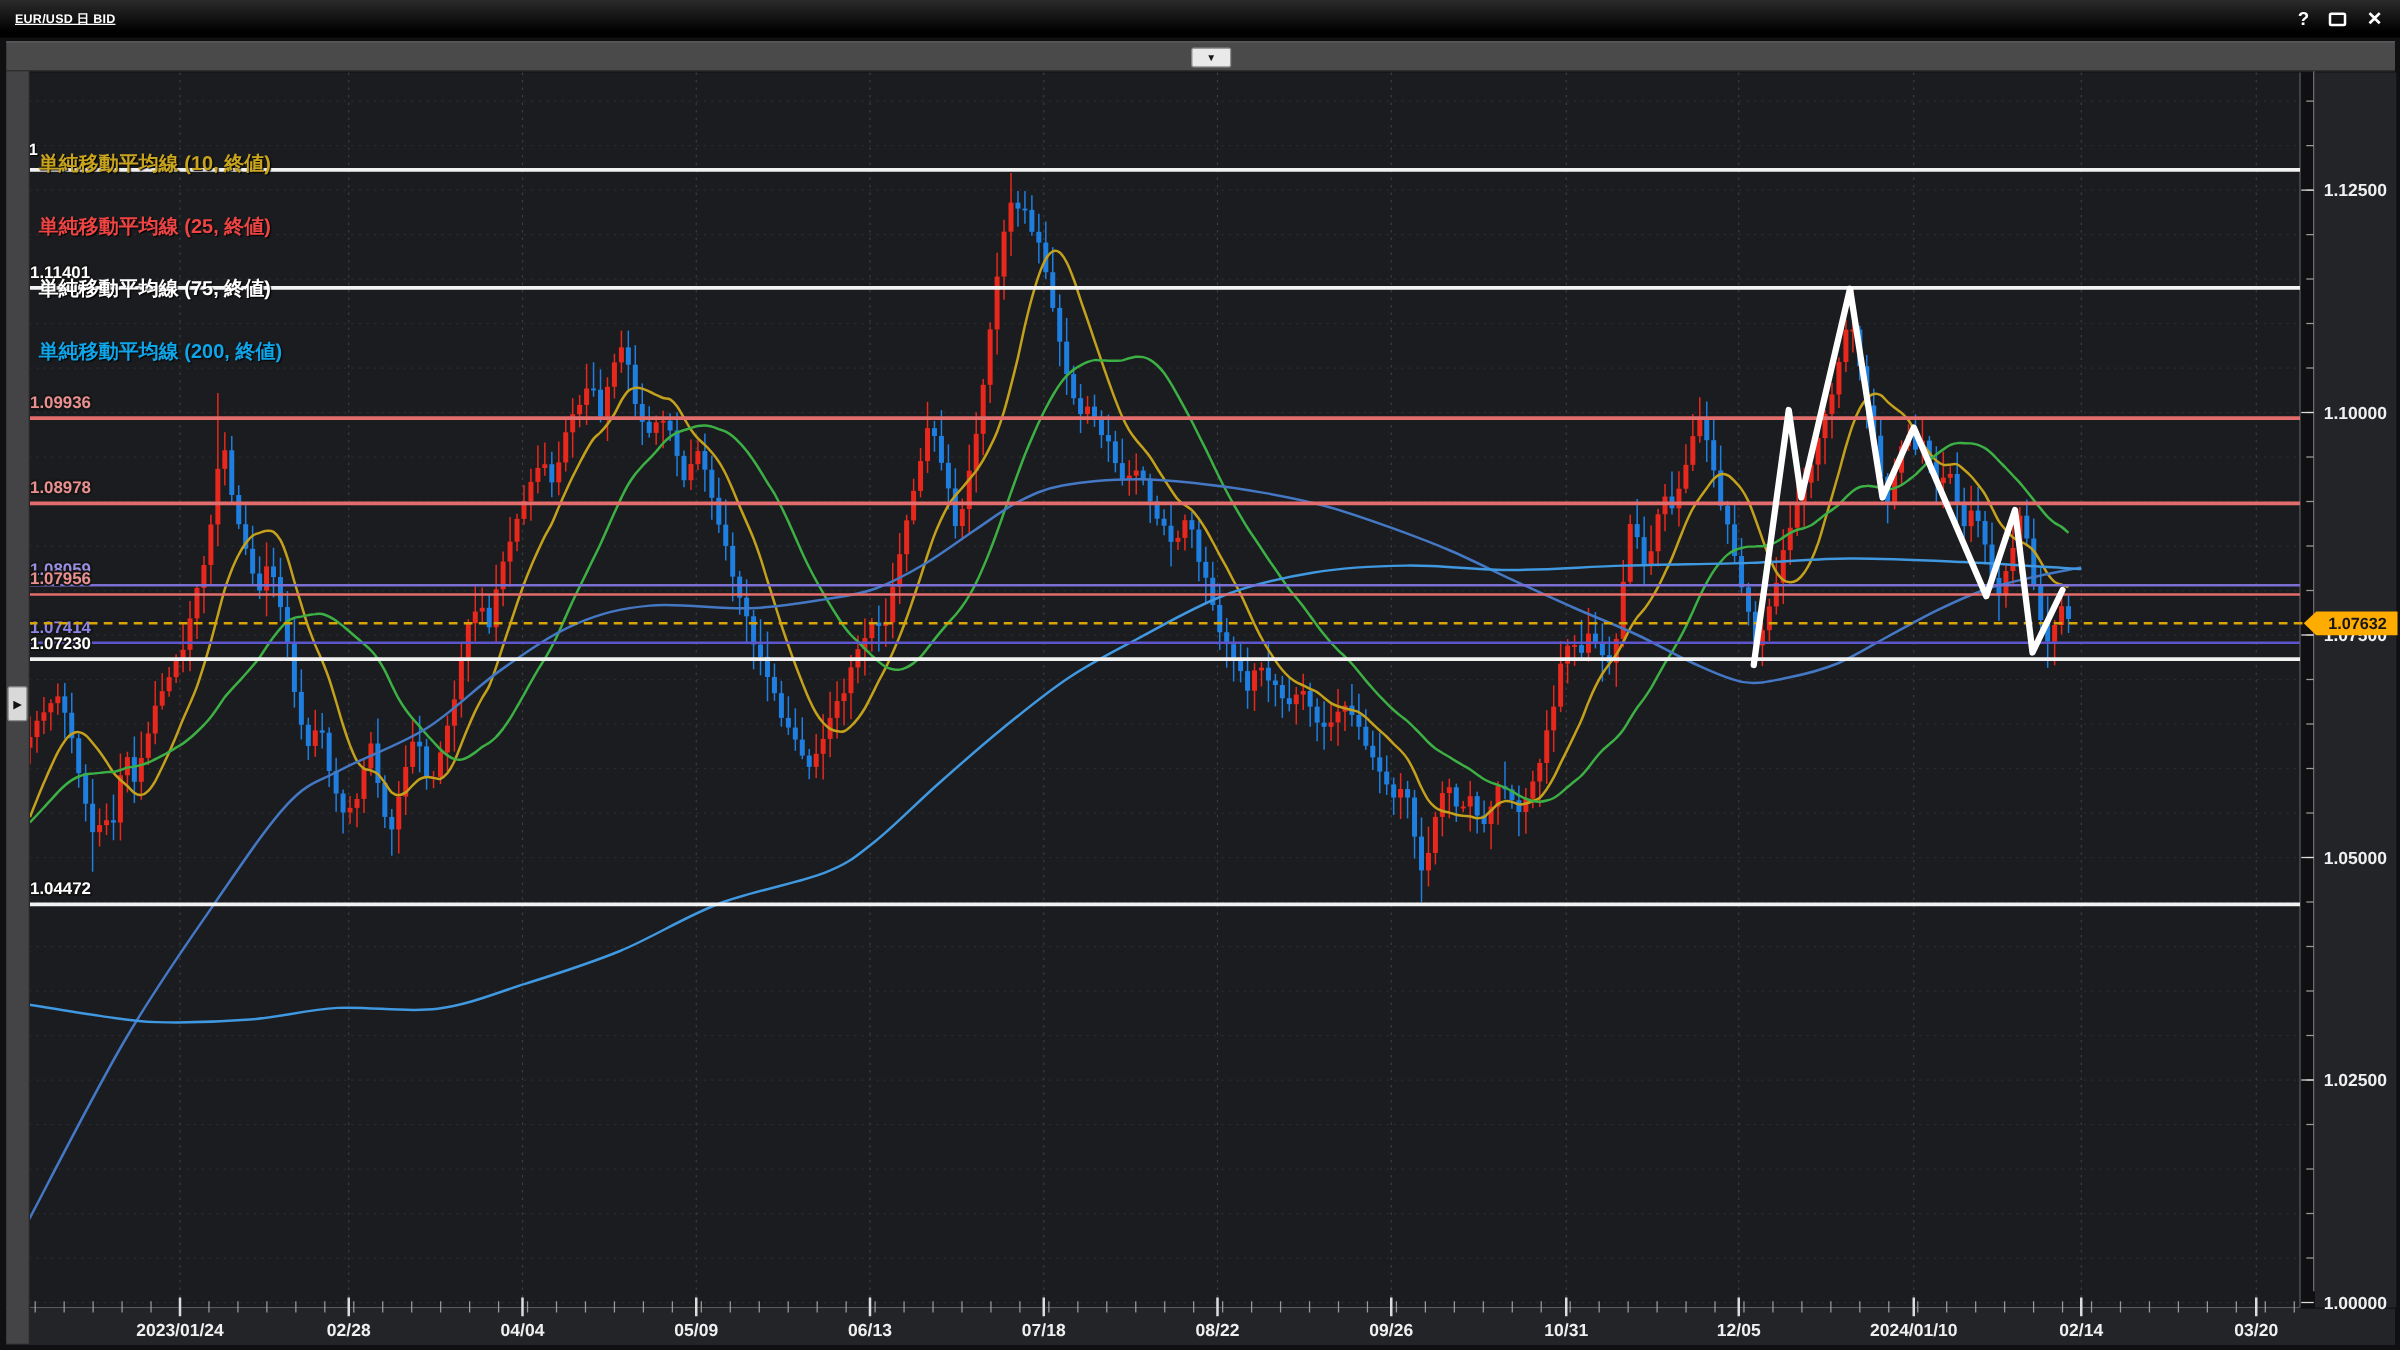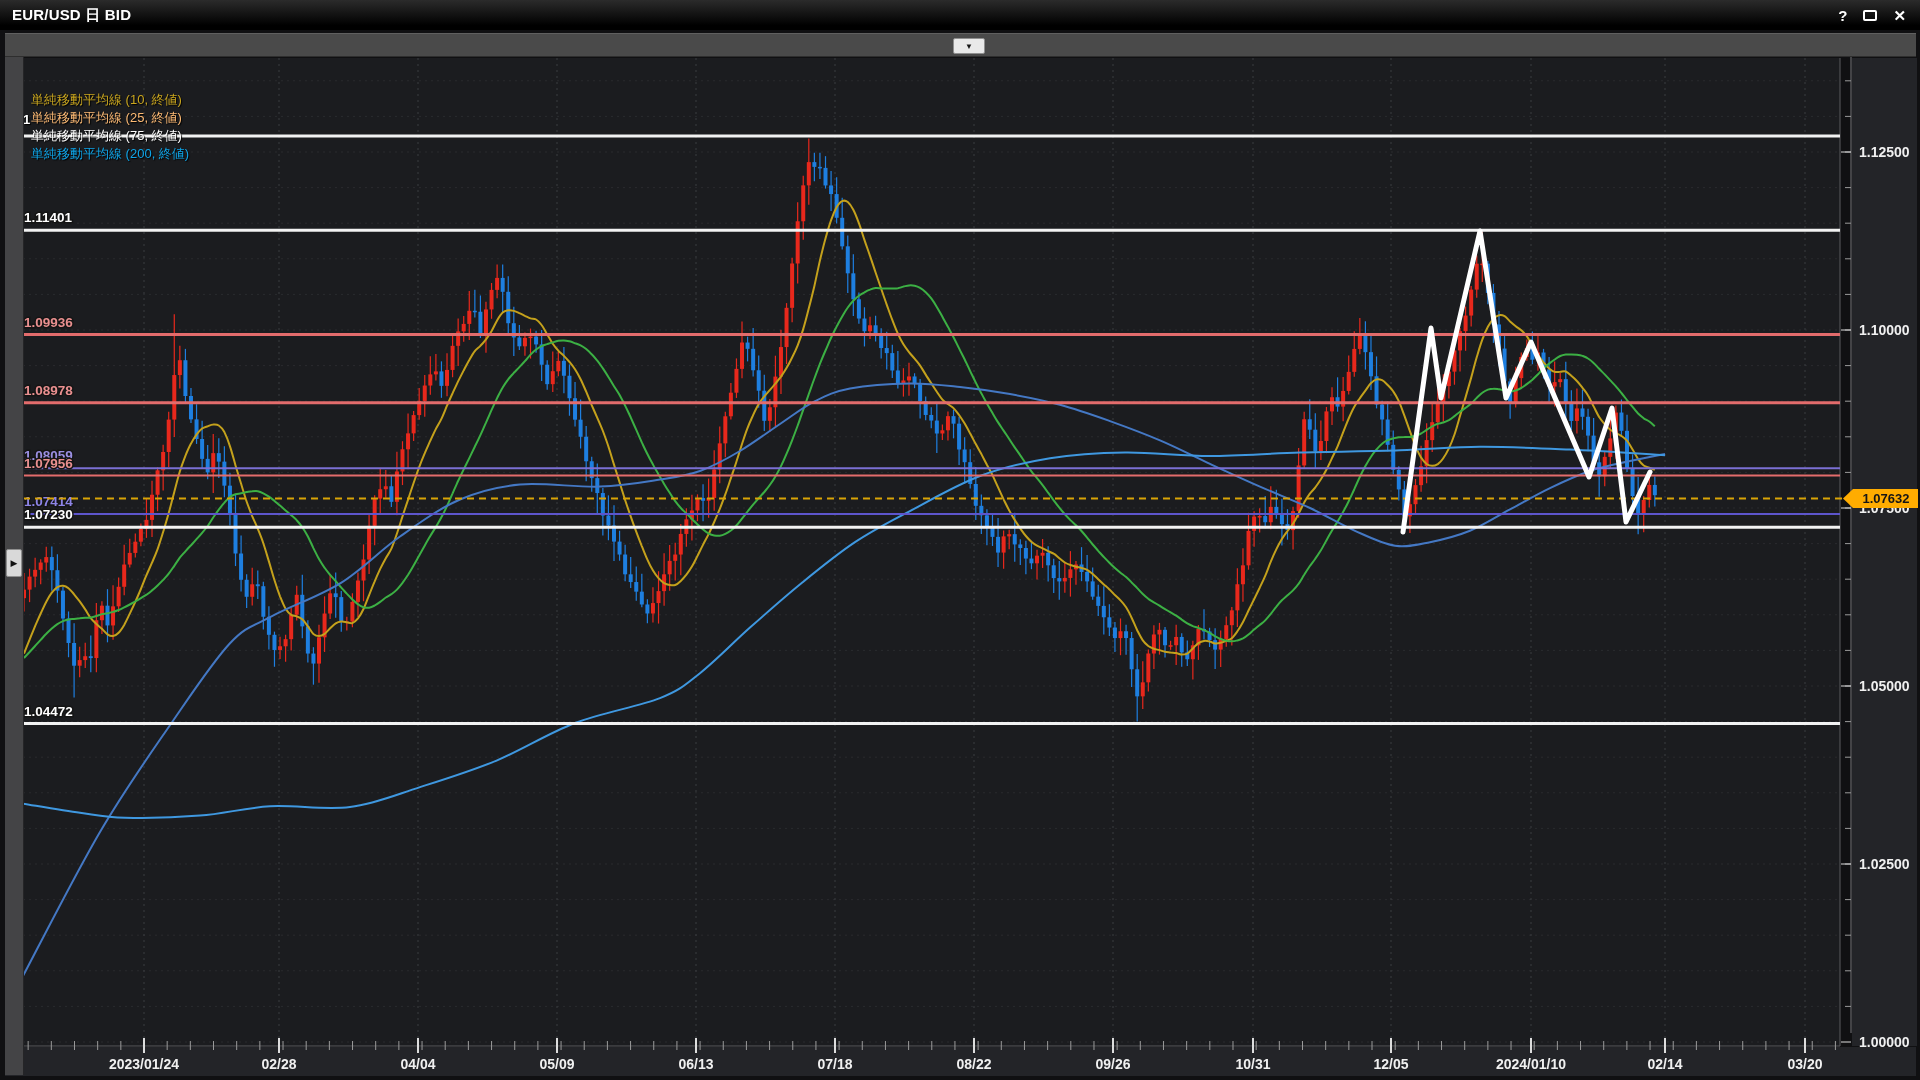--- a/index.html
+++ b/index.html
@@ -1,37 +1,37 @@
 <!DOCTYPE html>
 <html><head>
 <meta charset="utf-8">
 <style>
   html,body{margin:0;padding:0;background:#000;}
   *{box-sizing:border-box;font-family:"Liberation Sans", sans-serif;}
   #window{position:relative;width:1920px;height:1080px;background:#0e0e10;overflow:hidden;}
   #titlebar{position:absolute;left:0;top:0;width:1920px;height:30px;
     background:linear-gradient(180deg,#2b2b2b 0%,#000 85%);display:flex;align-items:center;
     color:#fff;z-index:5;}
-  #title{font-size:15px;font-weight:bold;padding-left:12px;letter-spacing:.2px;}
+  #title{font-size:10px;font-weight:bold;padding-left:12px;letter-spacing:.2px;text-decoration:underline;}
   #winbtns{margin-left:auto;display:flex;align-items:center;gap:16px;padding-right:14px;}
   #winbtns .wb{color:#fff;font-size:15px;font-weight:bold;cursor:default;line-height:1;}
   #maxbtn{width:14px;height:11px;border:2px solid #fff;border-radius:2px;display:inline-block;}
   #toolbar{position:absolute;left:5px;top:33px;width:1911px;height:24px;background:#4a4a4a;
     border-top:1px solid #606060;border-bottom:1px solid #2e2e2e;z-index:4;}
   #collapse-btn{position:absolute;left:948px;top:4px;width:32px;height:16px;background:#e9e9e9;
     border:1px solid #8f8f8f;border-radius:2px;color:#161616;font-size:8px;text-align:center;
     line-height:15px;}
   #gutter{position:absolute;left:5px;top:57px;width:19px;height:1018px;background:#444446;
     border-right:1px solid #252527;z-index:4;}
   #expand-btn{position:absolute;left:1px;top:492px;width:16px;height:28px;background:#d9d9d9;
     border:1px solid #8f8f8f;border-radius:2px;color:#111;font-size:9px;text-align:center;
     line-height:26px;}
   #legend{position:absolute;left:31px;top:91px;z-index:3;}
-  .legend-item{font-size:13px;font-weight:400;height:18px;line-height:18px;white-space:nowrap;
-    text-shadow:1px 1px 1px #000;}
+  .legend-item{font-size:16px;font-weight:700;height:18px;line-height:18px;white-space:nowrap;
+    text-shadow:1px 1px 1px #000;margin-top:32px;}
   #clipped-price-label{position:absolute;left:23px;top:112px;color:#fff;font-size:13px;
     font-weight:bold;z-index:2;text-shadow:1px 1px 1px #000;}
   svg{position:absolute;left:0;top:30px;}
   text{font-family:"Liberation Sans", sans-serif;}
 </style>
 </head>
 <body>
 <div id="window">
 
   <svg id="chart" width="1920" height="1050" viewBox="0 30 1920 1050">
@@ -873,20 +873,20 @@
   <div id="toolbar">
     <div id="collapse-btn">▼</div>
   </div>
 
   <div id="gutter">
     <div id="expand-btn">▶</div>
   </div>
 
   <div id="legend">
     <div class="legend-item" style="color: rgb(201, 165, 30);">単純移動平均線 (10, 終値)</div>
-    <div class="legend-item" style="color: #fdba74;">単純移動平均線 (25, 終値)</div>
+    <div class="legend-item" style="color: #ef4444;">単純移動平均線 (25, 終値)</div>
     <div class="legend-item" style="color: #ffffff;">単純移動平均線 (75, 終値)</div>
     <div class="legend-item" style="color: #0ea5e9;">単純移動平均線 (200, 終値)</div>
   </div>
 
   <div id="clipped-price-label">1</div>
 
 </div>
 
 </body></html>

